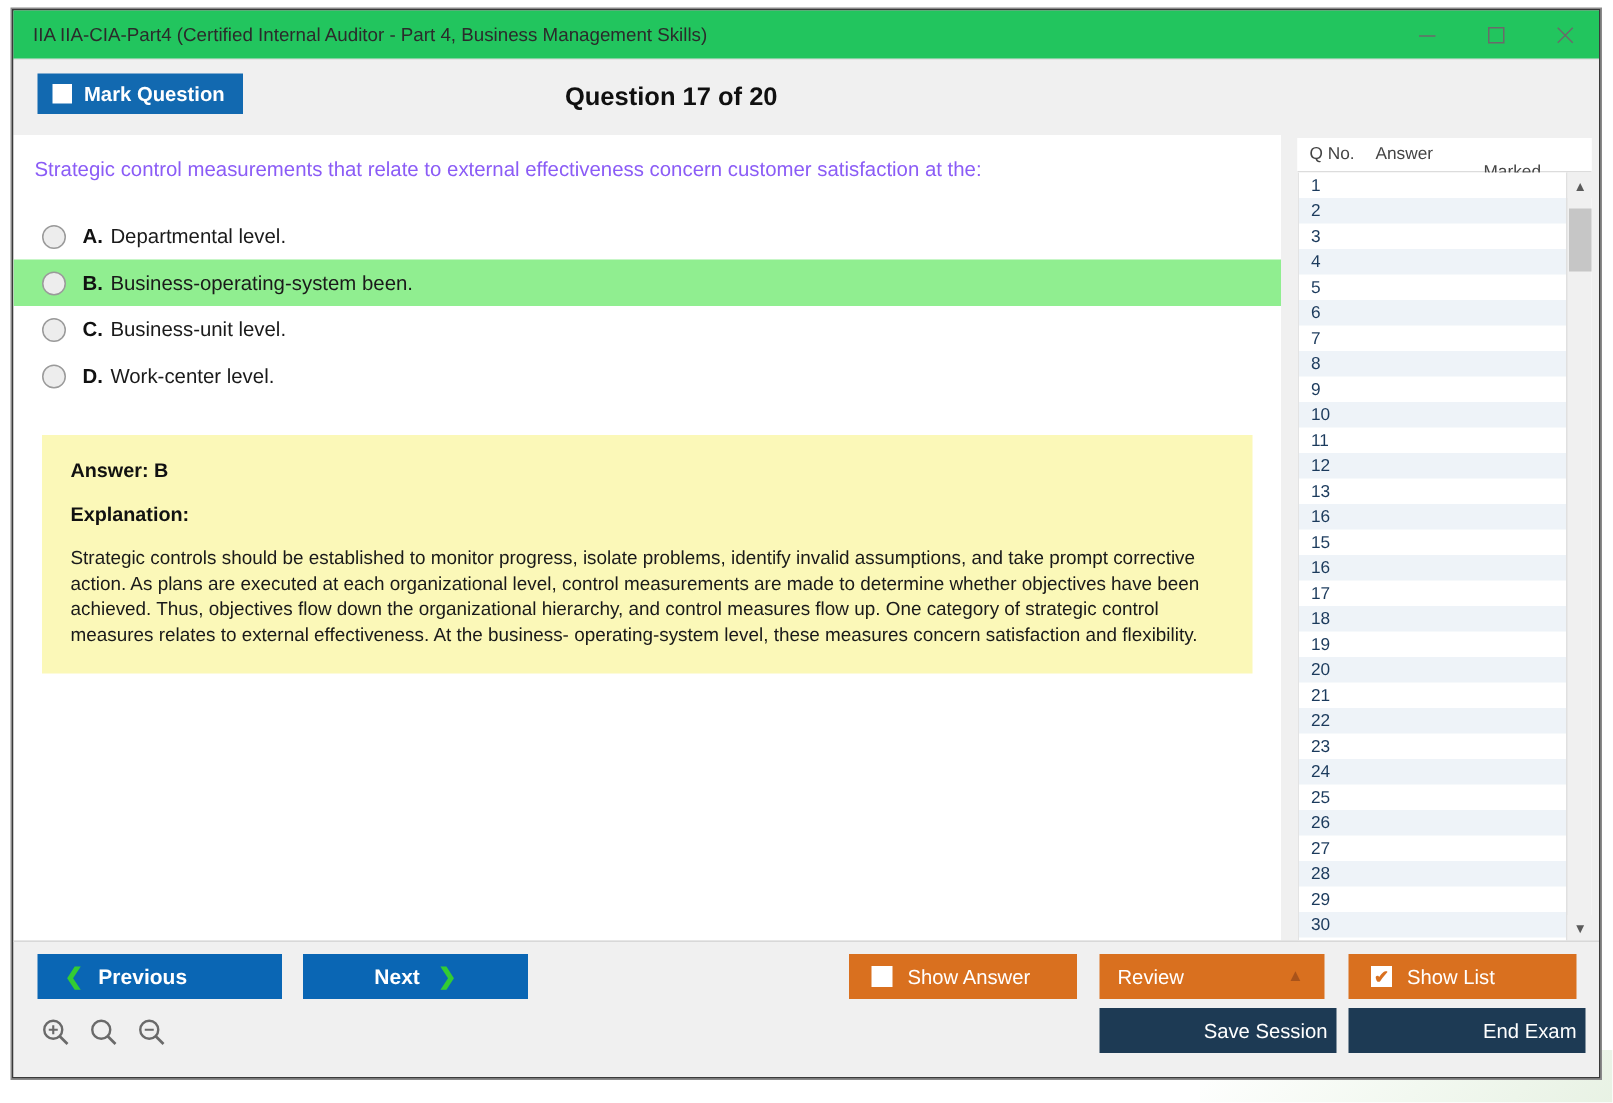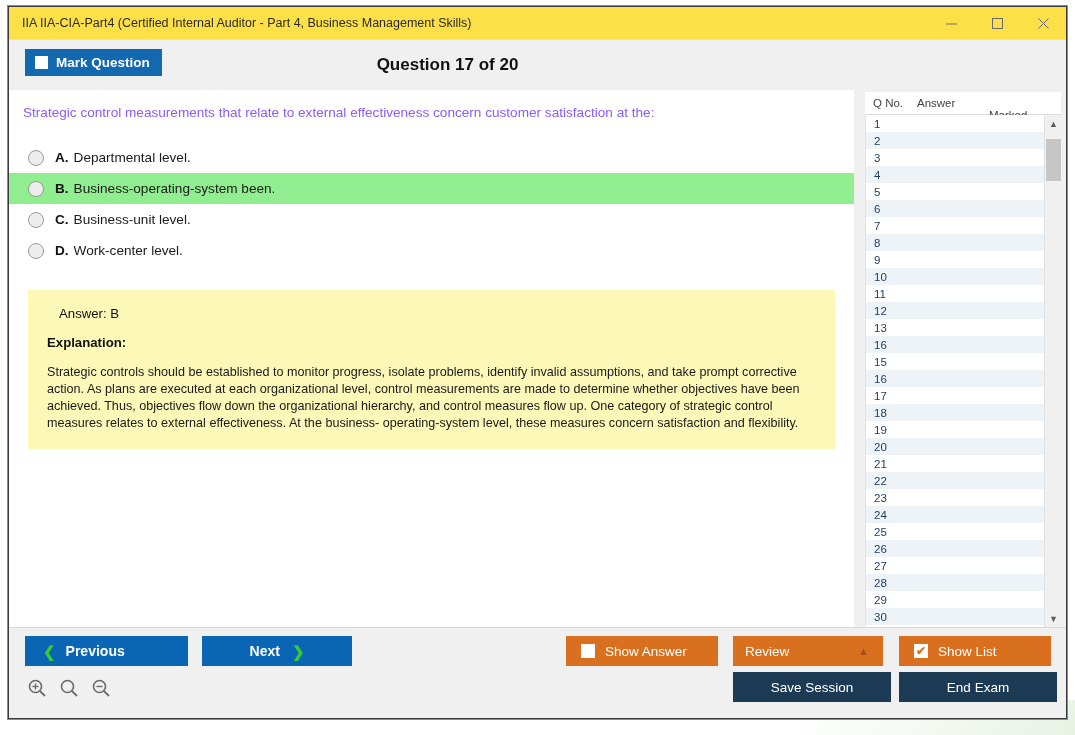--- a/index.html
+++ b/index.html
@@ -31,21 +31,21 @@
     border: 1px solid #3a3a3a;
     box-sizing: border-box;
     background: #f0f0f0;
     box-shadow: 0 0 0 1px #8a8a8a;
   }
   
   .titlebar {
     position: absolute;
     left: 0; top: 0;
     width: 100%; height: 33px;
-    background: #fde047;
+    background: #22c55e;
     border-bottom: 1px solid #e2e2e2;
     box-sizing: border-box;
   }
   .titlebar-text {
     position: absolute;
     left: 13px; top: 9px;
     font-size: 12.5px;
     color: #2b2b2b;
     white-space: nowrap;
   }
@@ -157,23 +157,23 @@
   .answer-box {
     position: absolute;
     left: 19px; top: 200px;
     width: 807px;
     background: #fbf8b8;
     padding: 16px 10px 16px 10px;
     box-sizing: border-box;
   }
   .ans-line {
     font-size: 13.2px;
-    font-weight: normal;
+    font-weight: bold;
     color: #111111;
-    margin: 0 0 14px 21px;
+    margin: 0 0 14px 9px;
   }
   .exp-line {
     font-size: 13.2px;
     font-weight: bold;
     color: #111111;
     margin: 0 0 14px 9px;
   }
   .exp-body {
     font-size: 12.6px;
     color: #1a1a1a;
@@ -311,21 +311,21 @@
   }
   .btn-dark {
     position: absolute;
     background: #1d3a54;
     color: #ffffff;
     font-size: 13.5px;
     border: none;
     cursor: pointer;
     display: flex;
     align-items: center;
-    justify-content: center;
+    justify-content: flex-end;
     font-family: "Liberation Sans", sans-serif;
   }
   #save-session-btn { left: 724px; top: 44px; width: 158px; height: 30px; }
   #end-exam-btn { left: 890px; top: 44px; width: 158px; height: 30px; }
   .zoom-tools {
     position: absolute;
     left: 18px; top: 50px;
     display: flex;
     gap: 12px;
     align-items: center;

